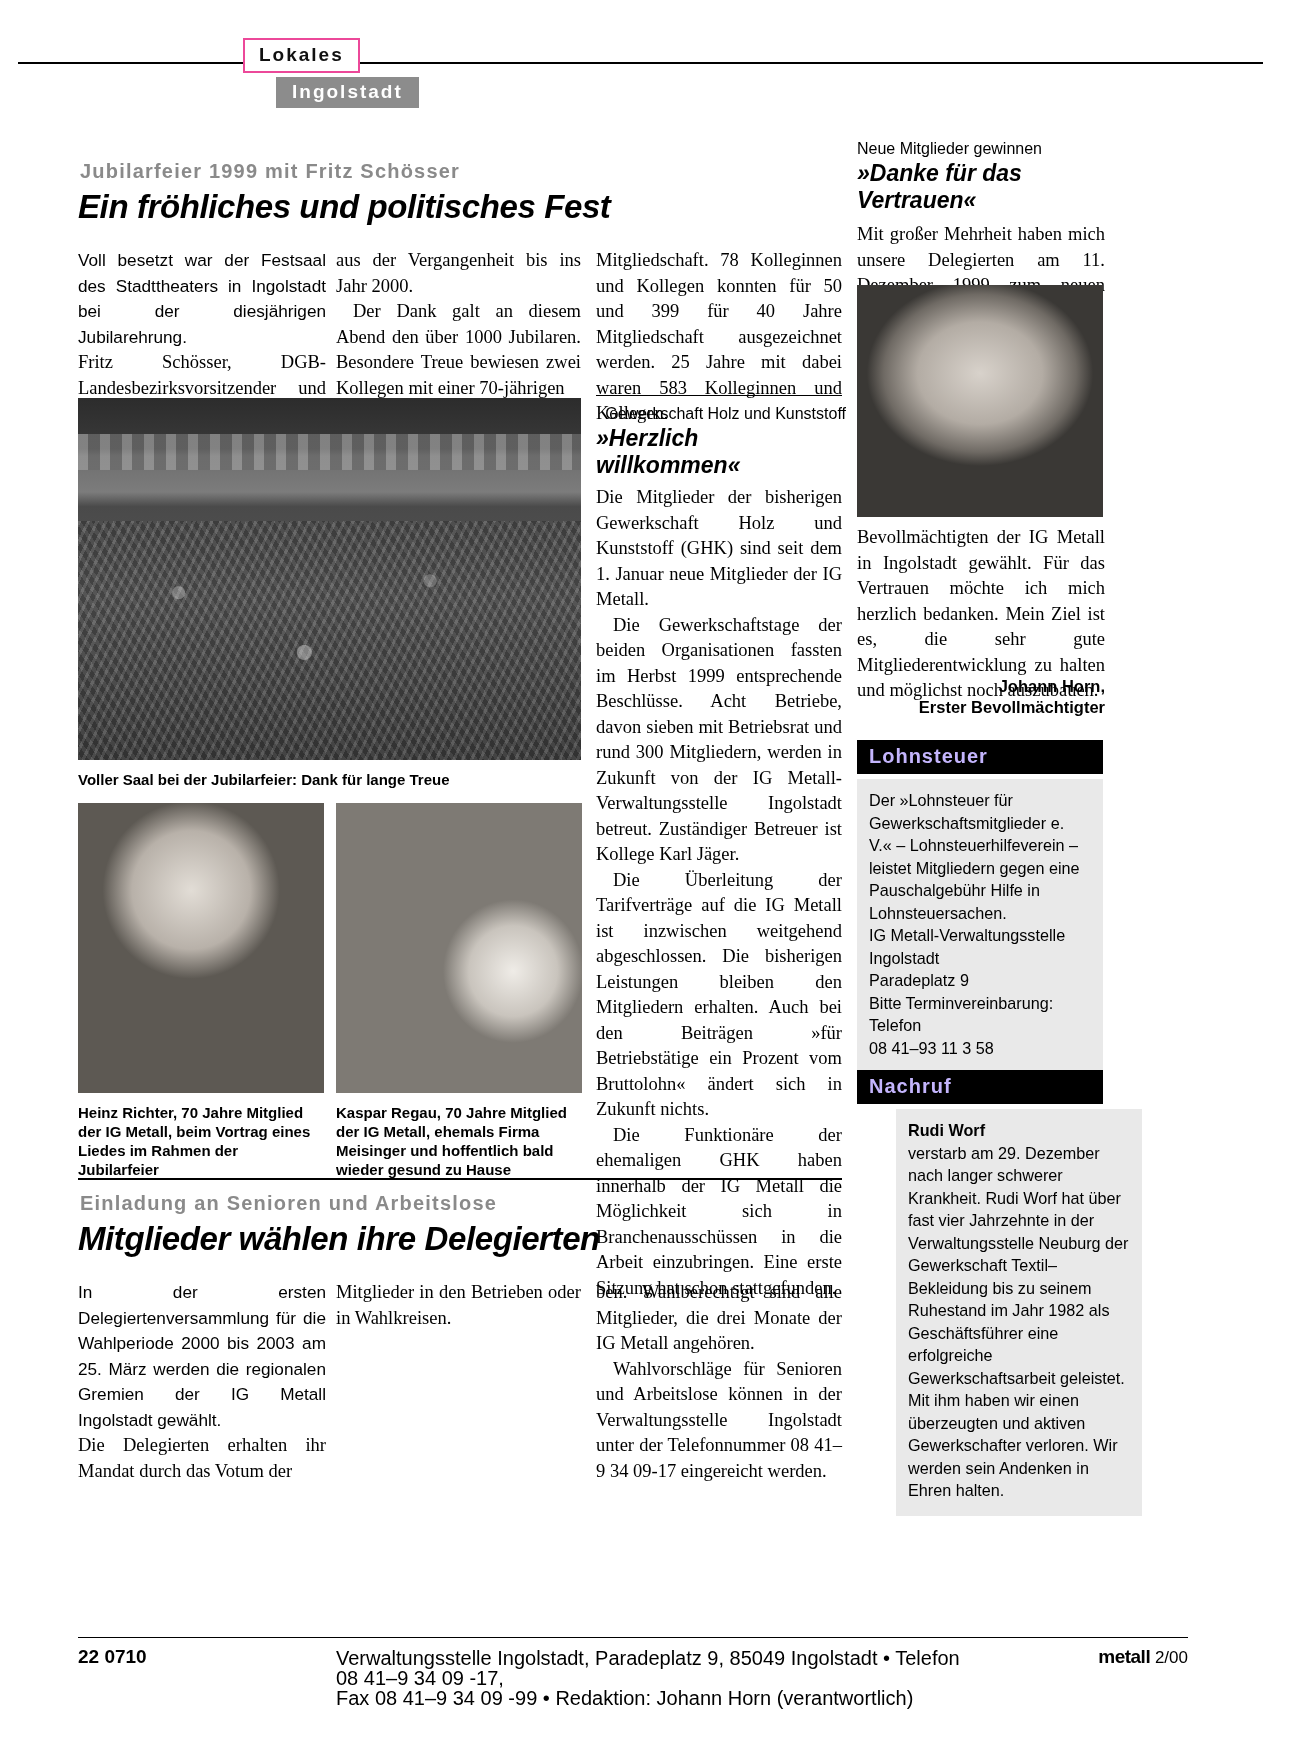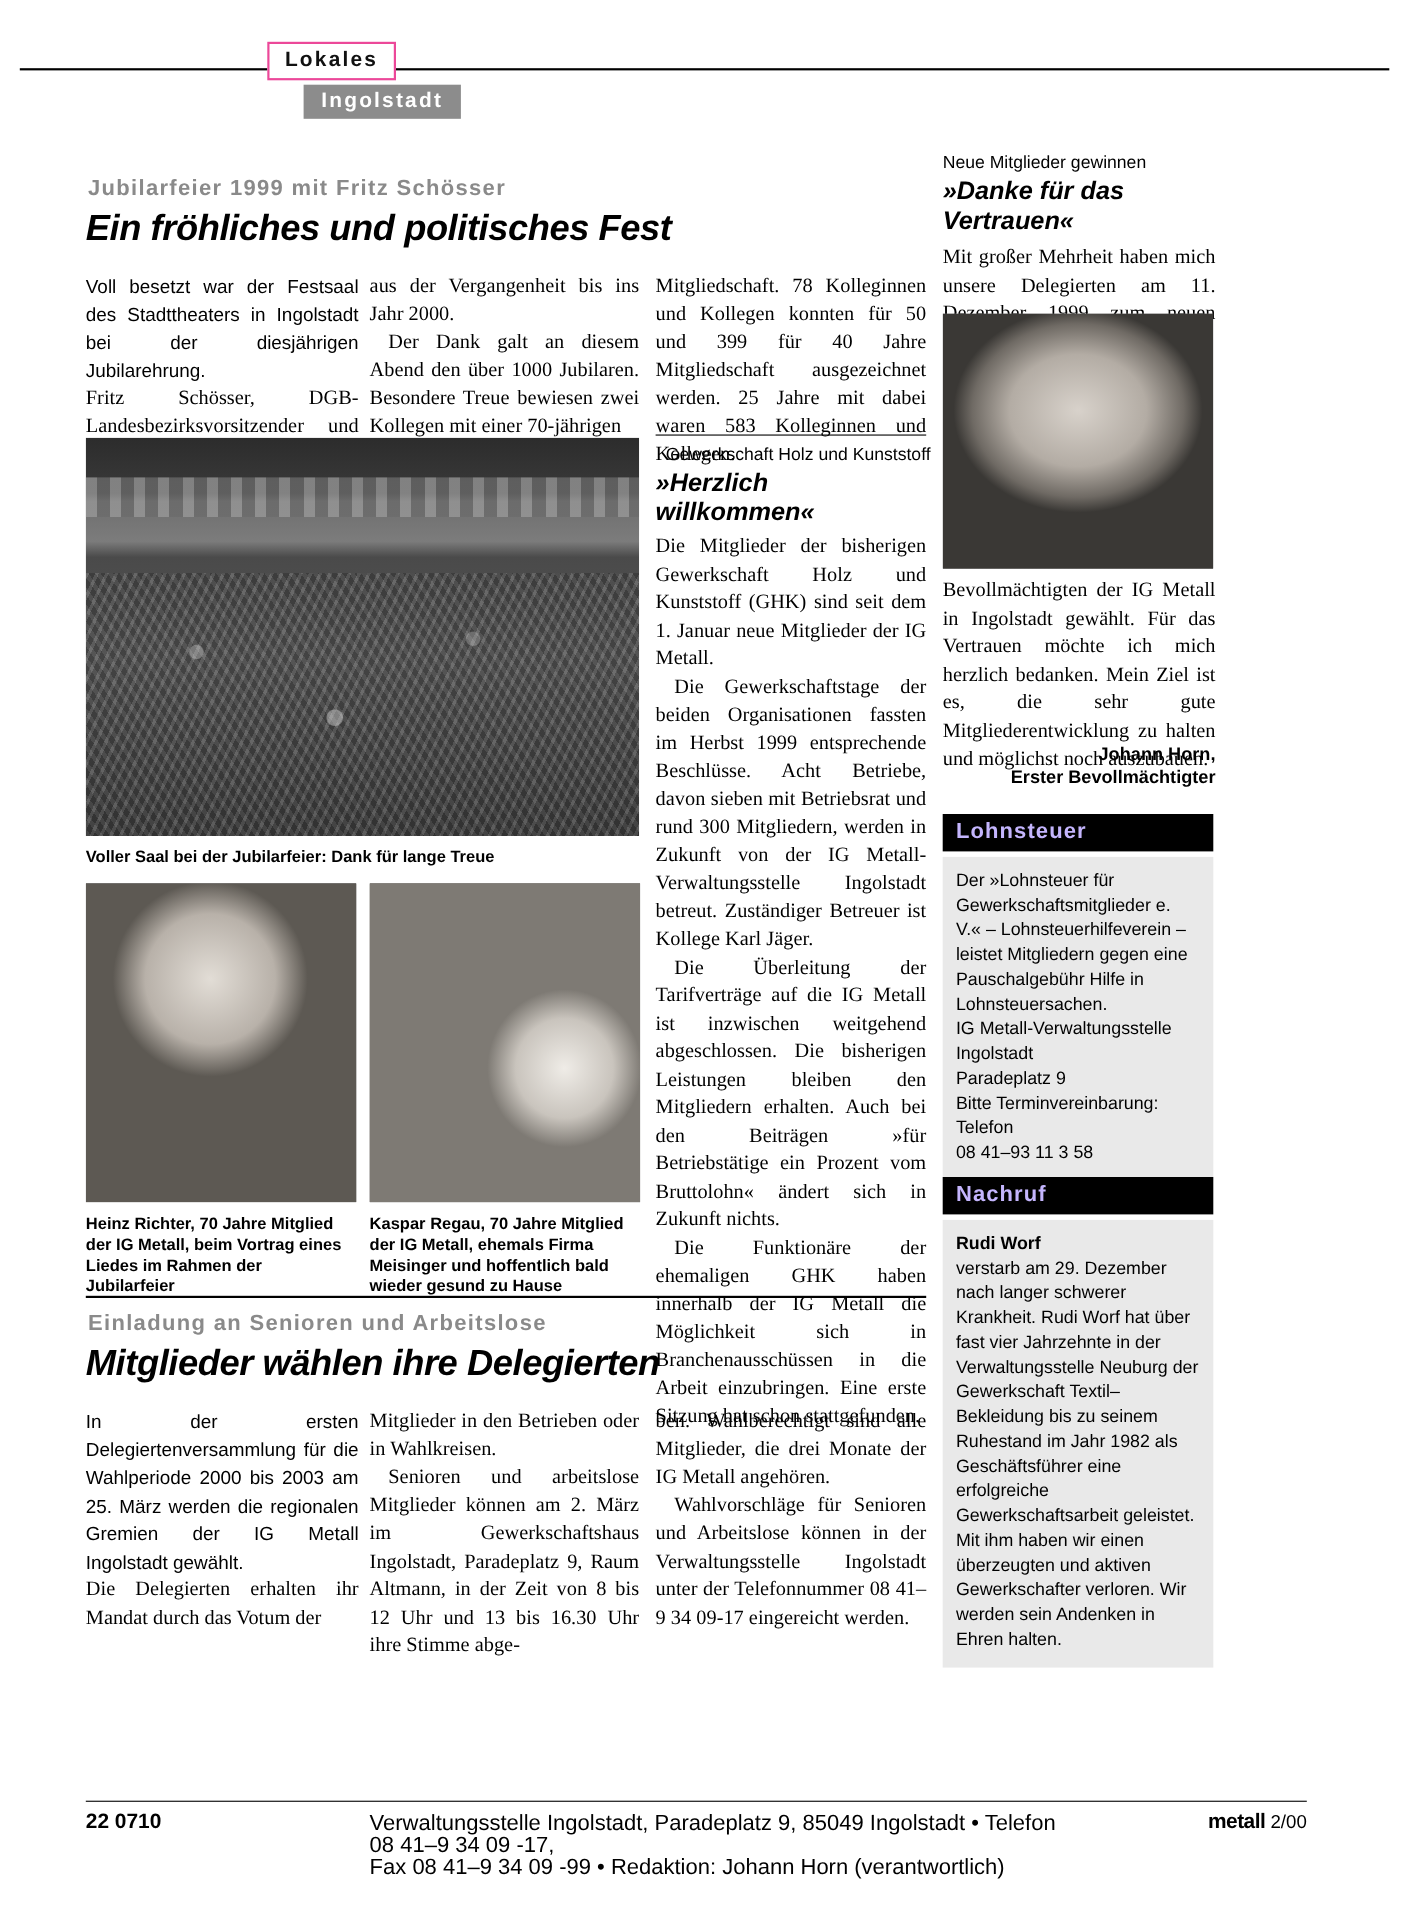--- a/index.html
+++ b/index.html
@@ -168,21 +168,21 @@
     padding: 10px 12px 14px 12px;
     width: 222px;
     color: #000;
   }
   .boxbody p { margin: 0; }
 
   #lohn-head { top: 740px; left: 857px; }
   #lohn-body { top: 779px; left: 857px; }
 
   #nach-head { top: 1070px; left: 857px; }
-  #nach-body { top: 1109px; left: 857px; }
+  #nach-body { top: 1109px; left: 896px; }
   #nach-body .name { font-weight: bold; }
 
   
   #a2-rule { position: absolute; top: 1178px; left: 78px; width: 764px; height: 2px; background: #000; }
   #a2-kicker { position: absolute; top: 1192px; left: 80px; }
   #a2-title { position: absolute; top: 1214px; left: 78px; }
 
   #a2-c1 { position: absolute; top: 1280px; left: 78px; width: 248px; }
   #a2-c2 { position: absolute; top: 1280px; left: 336px; width: 245px; }
   #a2-c3 { position: absolute; top: 1280px; left: 596px; width: 246px; }
@@ -343,21 +343,20 @@
   <div class="lead">
     <p>In der ersten Delegiertenversammlung für die Wahlperiode 2000 bis 2003 am 25. März werden die regionalen Gremien der IG Metall Ingolstadt gewählt.</p>
   </div>
   <div class="body-col">
     <p class="first">Die Delegierten erhalten ihr Mandat durch das Votum der</p>
   </div>
 </div>
 
 <div id="a2-c2" class="body-col">
   <p class="first">Mitglieder in den Betrieben oder in Wahlkreisen.</p>
-  <p>Senioren und arbeitslose Mitglieder können am 2. März im Gewerkschaftshaus Ingolstadt, Paradeplatz 9, Raum Altmann, in der Zeit von 8 bis 12 Uhr und 13 bis 16.30 Uhr ihre Stimme abge-</p>
 </div>
 
 <div id="a2-c3" class="body-col">
   <p class="first">ben. Wahlberechtigt sind alle Mitglieder, die drei Monate der IG Metall angehören.</p>
   <p>Wahlvorschläge für Senioren und Arbeitslose können in der Verwaltungsstelle Ingolstadt unter der Telefonnummer 08 41–9 34 09-17 eingereicht werden.</p>
 </div>
 
 <div id="foot-rule"></div>
 <div id="foot-page">22 0710</div>
 <div id="foot-center">

